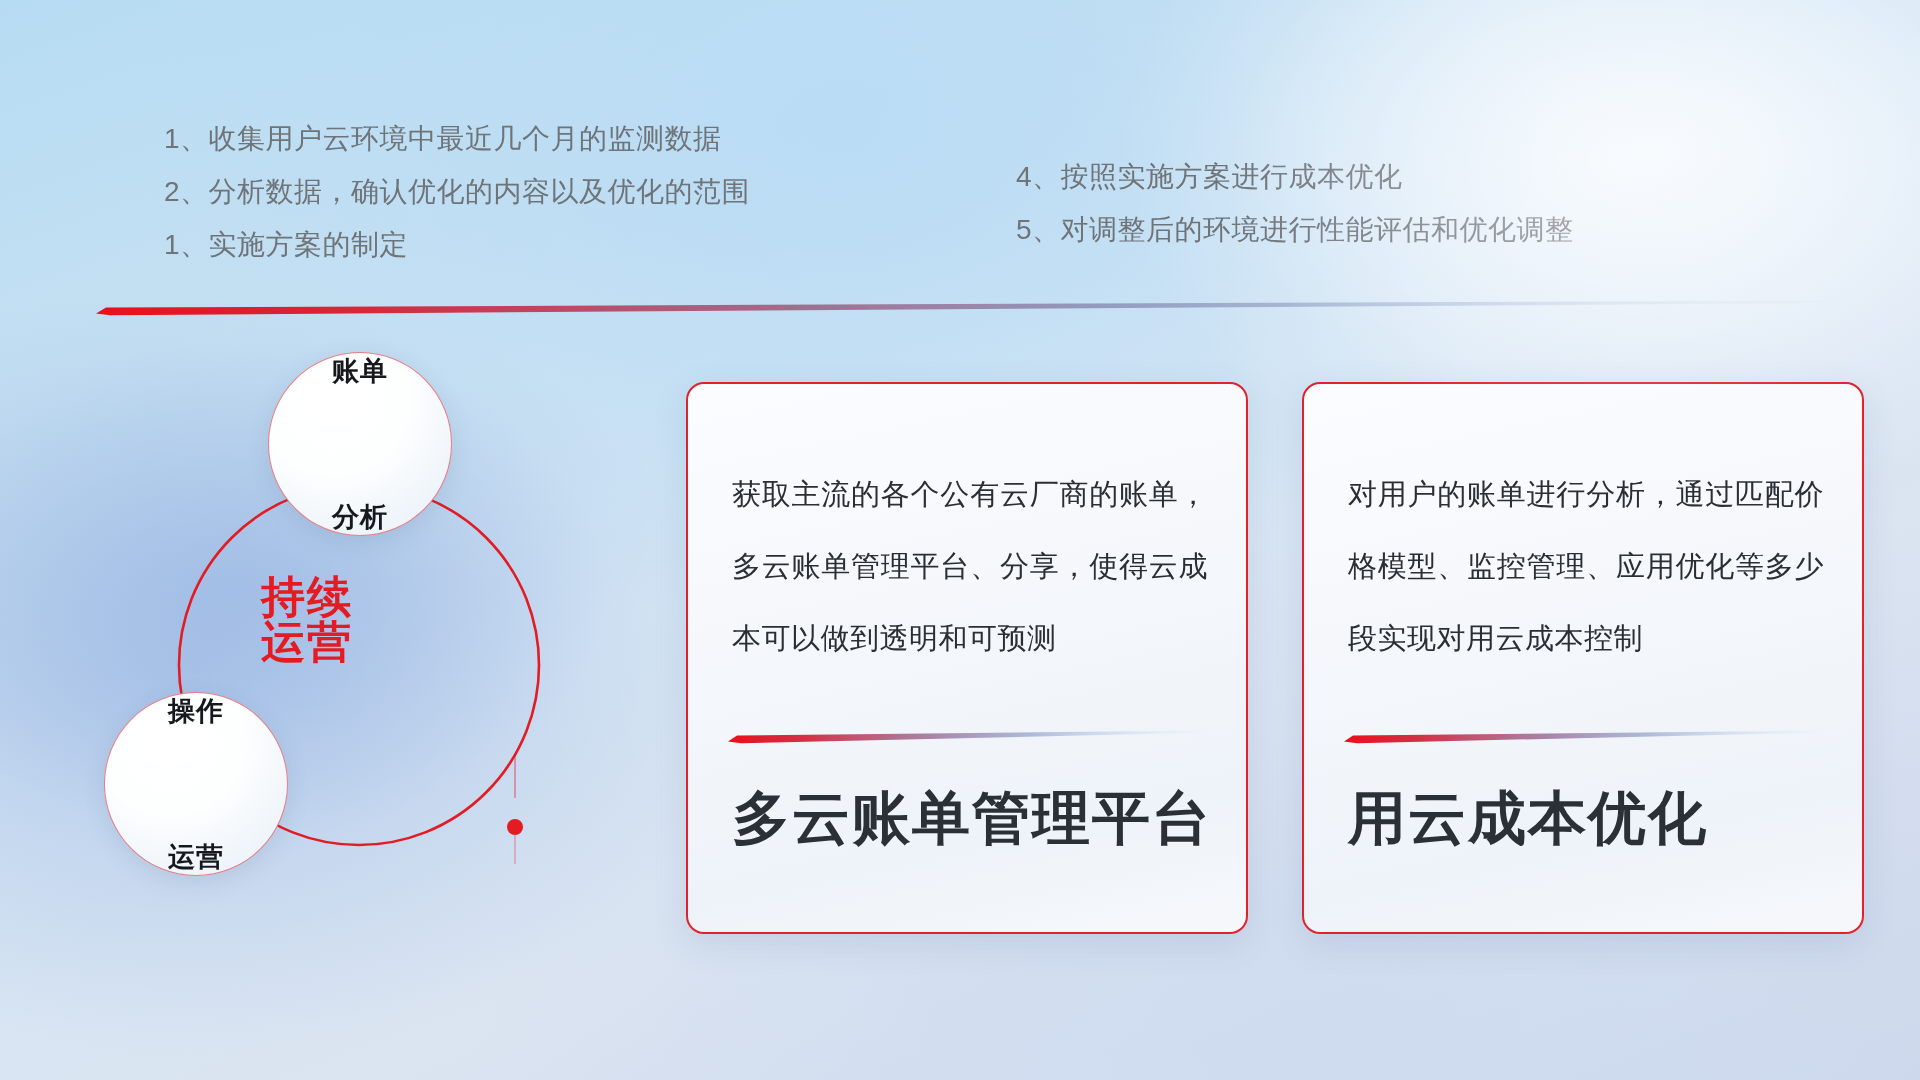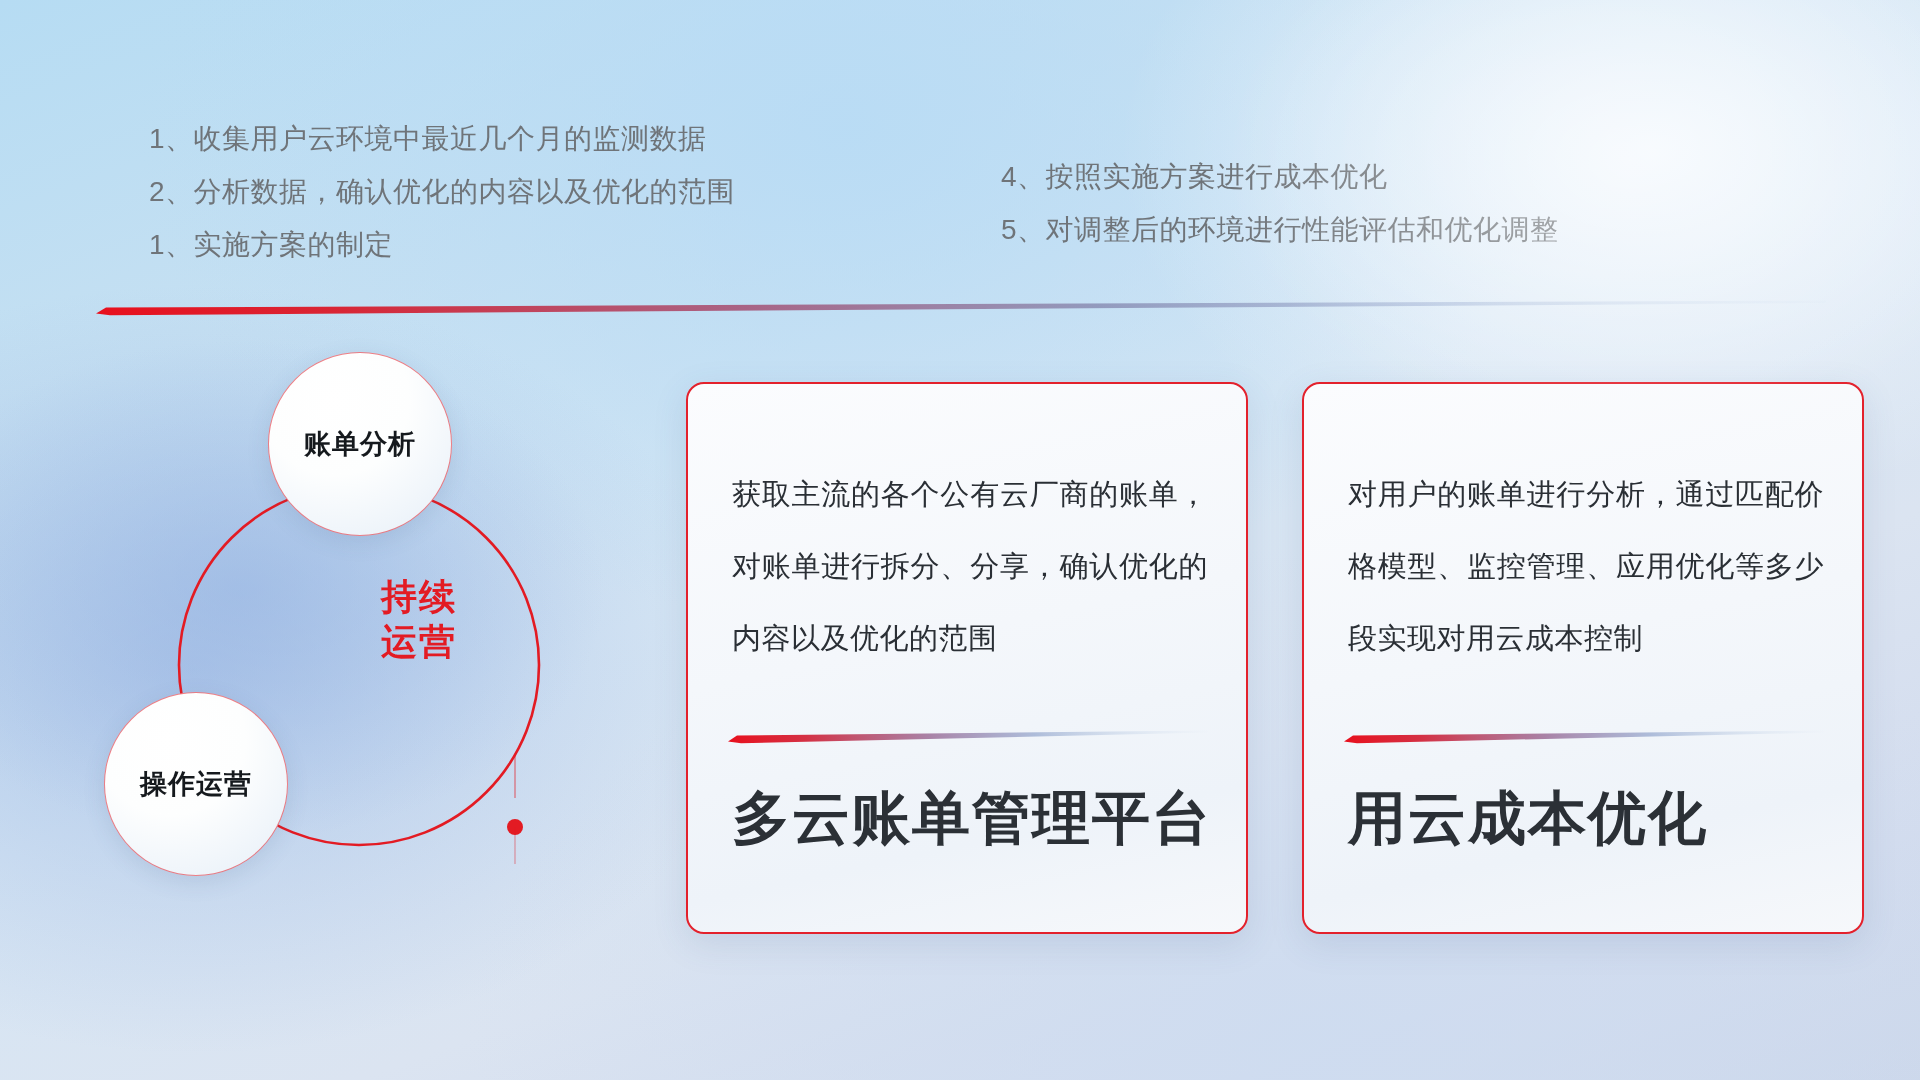--- a/index.html
+++ b/index.html
@@ -41,21 +41,21 @@
     right: -120px; top: -120px;
     width: 820px; height: 560px;
     background: radial-gradient(ellipse at center, rgba(255,255,255,0.5) 0%, rgba(255,255,255,0) 70%);
     pointer-events: none;
   }
 
   
   .steps {
     position: absolute;
     top: 112px;
-    left: 1px;
+    left: 16px;
     width: 1650px;
     height: 180px;
     pointer-events: none;
   }
   .step-col {
     position: absolute;
     pointer-events: auto;
   }
   .step-col.left  { left: 148px;  top: 0; }
   .step-col.right { left: 1000px; top: 38px; }
@@ -89,45 +89,45 @@
   }
   .venn svg { position: absolute; left: 0; top: 0; }
 
   .bubble {
     position: absolute;
     border-radius: 50%;
     background: radial-gradient(circle at 36% 26%, #ffffff 0%, #fdfefe 42%, #eef4fa 78%, #e4edf7 100%);
     border: 1.6px solid rgba(226,22,33,0.55);
     box-shadow: 0 6px 22px rgba(60,90,130,0.13);
     display: flex;
-    flex-direction: row;
+    flex-direction: column;
     align-items: center;
-    justify-content: center;
+    justify-content: space-between;
     color: #15191d;
     font-weight: 700;
     font-size: 27px;
     line-height: 36px;
     text-align: center;
     letter-spacing: 1px;
   }
   .bubble span { display: block; }
 
   .bubble.b-top    { left: 172px; top: 0px;   width: 182px; height: 182px; }
   .bubble.b-left   { left: 8px;   top: 340px; width: 182px; height: 182px; }
   .bubble.b-right  { left: 344px; top: 340px; width: 182px; height: 182px; }
 
   .venn-center {
     position: absolute;
     left: 165px;
     top: 222px;
     width: 196px;
-    text-align: right;
+    text-align: left;
     color: #e31b23;
     font-weight: 800;
-    font-size: 36px;
+    font-size: 44px;
     line-height: 45px;
     letter-spacing: 2px;
   }
 
   
   .card {
     position: absolute;
     top: 382px;
     width: 562px;
     height: 552px;
@@ -238,21 +238,21 @@
     </div>
 
 
     <div class="venn-center">
       <div>持续</div>
       <div>运营</div>
     </div>
   </div>
 
   <div class="card card-1">
-    <div class="card-body">获取主流的各个公有云厂商的账单，对账单进行拆分、分享，确认优化的内容以及优化的范围</div>
+    <div class="card-body">获取主流的各个公有云厂商的账单，多云账单管理平台、分享，使得云成本可以做到透明和可预测</div>
     <div class="card-divider">
       <svg width="480" height="14" viewBox="0 0 480 14" preserveAspectRatio="none">
         <defs>
           <linearGradient id="cardGrad1" x1="0" y1="0" x2="1" y2="0">
             <stop offset="0%" stop-color="#e8101d" stop-opacity="1"></stop>
             <stop offset="16%" stop-color="#d3263a" stop-opacity="0.95"></stop>
             <stop offset="42%" stop-color="#95628f" stop-opacity="0.78"></stop>
             <stop offset="64%" stop-color="#8197c4" stop-opacity="0.6"></stop>
             <stop offset="85%" stop-color="#b3c6e0" stop-opacity="0.3"></stop>
             <stop offset="100%" stop-color="#d6e1ef" stop-opacity="0.04"></stop>

